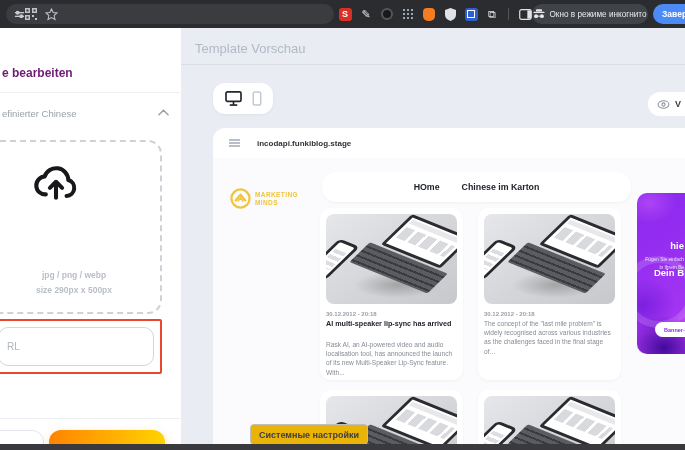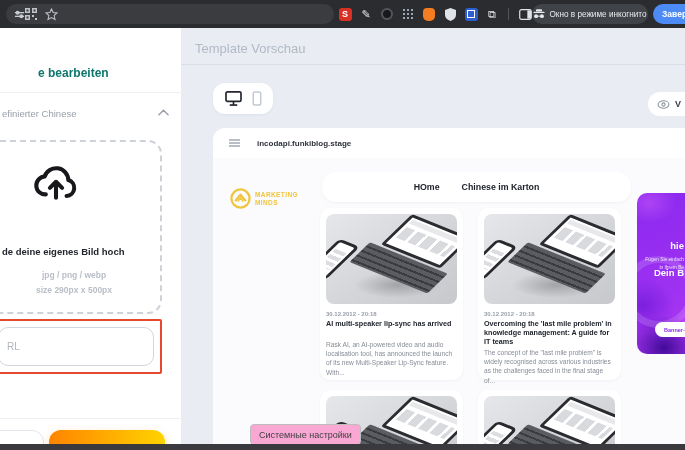--- a/index.html
+++ b/index.html
@@ -25,21 +25,21 @@
   .ext-clip{color:#dfe3e8;font-size:11px;}
   .vdiv{width:1px;height:12px;background:#54555a;margin:0 3px;}
   #incogpill{position:absolute;left:532px;top:4px;width:116px;height:20px;background:#404348;border-radius:10px;
              display:flex;align-items:center;justify-content:center;gap:4px;}
   #incogpill span{font-size:8.2px;color:#e9eaec;white-space:nowrap;}
   #finishbtn{position:absolute;left:653px;top:4px;width:44px;height:20px;background:#4c8bf5;border-radius:10px;
              color:#fff;font-size:8.5px;font-weight:bold;display:flex;align-items:center;padding-left:9px;box-sizing:border-box;}
 
   
   #sidebar{left:0;top:28px;width:181px;height:416px;background:#fff;z-index:5;}
-  #sb-title{left:2px;top:38px;font-size:12px;font-weight:bold;color:#0f766e;white-space:nowrap;margin-left:36px;}
+  #sb-title{left:2px;top:38px;font-size:12px;font-weight:bold;color:#701a75;white-space:nowrap;}
   .hline{height:1px;background:#edeff3;}
   #sb-div1{left:0;top:64px;width:181px;}
   #sb-seclabel{left:2px;top:80px;font-size:9.5px;color:#99a0ab;white-space:nowrap;}
   #sb-chevron{left:158px;top:81px;}
   #uploadbox{left:-14px;top:112px;width:176px;height:174px;border:2px dashed #cdd1d8;border-radius:14px;box-sizing:border-box;}
   #cloudicon{left:30px;top:132px;}
   #up-head{left:2px;top:218px;font-size:9.5px;font-weight:bold;color:#23262d;white-space:nowrap;}
   #up-fmt{left:-14px;top:242px;width:176px;text-align:center;font-size:8.5px;font-weight:600;color:#b9bec7;}
   #up-size{left:-14px;top:257px;width:176px;text-align:center;font-size:8.5px;font-weight:600;color:#b9bec7;}
   #redbox{left:-8px;top:291px;width:170px;height:55px;border:2px solid #e6492d;border-radius:2px;box-sizing:border-box;}
@@ -117,22 +117,22 @@
   .b-txt{position:absolute;left:0;width:47px;text-align:right;color:#fff;}
   #b-h1{top:34px;font-size:9.5px;font-weight:800;margin-top:40px;}
   #b-h2{top:47px;font-size:9.5px;font-weight:800;}
   #b-s1{top:64px;font-size:4.8px;color:rgba(255,255,255,.85);}
   #b-s2{top:72px;font-size:4.8px;color:rgba(255,255,255,.85);}
   #b-btn{position:absolute;left:18px;top:129px;width:110px;height:15px;background:#fff;border-radius:8px;
          display:flex;align-items:center;padding-left:9px;box-sizing:border-box;
          font-size:5.5px;font-weight:bold;color:#8a30e8;}
 
   
-  #tooltip{left:250px;top:424px;height:17px;background:#f9a8d4;border:1px solid #bdbdbd;border-radius:4px;
-           display:flex;align-items:center;padding:1px 8px;font-size:9px;color:#3e3e40;z-index:30;white-space:nowrap;}
+  #tooltip{left:250px;top:424px;height:17px;background:#eab308;border:1px solid #bdbdbd;border-radius:4px;
+           display:flex;align-items:center;padding:1px 8px;font-size:9px;color:#3e3e40;z-index:30;white-space:nowrap;font-weight:bold;}
   #tt-arrow{left:292px;top:437px;width:8px;height:8px;background:#ececec;border-right:1px solid #bdbdbd;
             border-bottom:1px solid #bdbdbd;transform:rotate(45deg);z-index:29;}
 
   #bottomstrip{left:0;top:444px;width:685px;height:6px;background:#3a3a3e;z-index:45;}
 </style>
 </head>
 <body>
 
 <div id="chrome" class="abs">
   <div id="urlpill">
@@ -216,21 +216,20 @@
   <div id="sb-div1" class="abs hline"></div>
   <div id="sb-seclabel" class="abs">efinierter Chinese</div>
   <svg id="sb-chevron" class="abs" width="11" height="7" viewBox="0 0 12 7">
     <polyline points="1,6 6,1 11,6" fill="none" stroke="#9aa0ab" stroke-width="1.6" stroke-linecap="round"></polyline>
   </svg>
   <div id="uploadbox" class="abs"></div>
   <svg id="cloudicon" class="abs" width="52" height="46" viewBox="0 0 64 56">
     <path d="M45 44 a10 10 0 0 0 2.2-19.6 A15 15 0 0 0 18 20 a11 11 0 0 0 1.5 22" fill="none" stroke="#17181c" stroke-width="5" stroke-linecap="round" stroke-linejoin="round"></path>
     <path d="M32 46 V27 M24.5 34 L32 26.5 39.5 34" fill="none" stroke="#17181c" stroke-width="5" stroke-linecap="round" stroke-linejoin="round"></path>
   </svg>
-  <div id="up-head" class="abs">de deine eigenes Bild hoch</div>
   <div id="up-fmt" class="abs">jpg / png / webp</div>
   <div id="up-size" class="abs">size 290px x 500px</div>
   <div id="redbox" class="abs">
     <input id="urlinput" type="text" placeholder="RL" style="">
   </div>
   <div id="sb-div2" class="abs hline"></div>
   <div id="resetbtn" class="abs">
     <span>zen</span>
     <svg width="11" height="11" viewBox="0 0 14 14">
       <path d="M12 7 a5 5 0 1 1 -2-4" fill="none" stroke="#959ba6" stroke-width="1.8" stroke-linecap="round"></path>
@@ -316,21 +315,20 @@
           <i class="t"></i>
           <i class="c"></i>
         </span>
         <span class="kbd"></span>
         <span class="phn">
           <i></i>
         </span>
       </span>
   </div>
   <div class="c-date">30.12.2012 - 20:18</div>
-  <div class="c-title">Overcoming the 'last mile problem' in knowledge management: A guide for IT teams</div>
   <div class="c-body">The concept of the "last mile problem" is widely recognised across various industries as the challenges faced in the final stage of...</div>
 </div>
 
 <div class="card abs" style="left:320px;top:390px;height:120px;">
   <div class="thumb">
 
     <span class="mock">
         <span class="scr">
           <i class="t"></i>
           <i class="c"></i>

